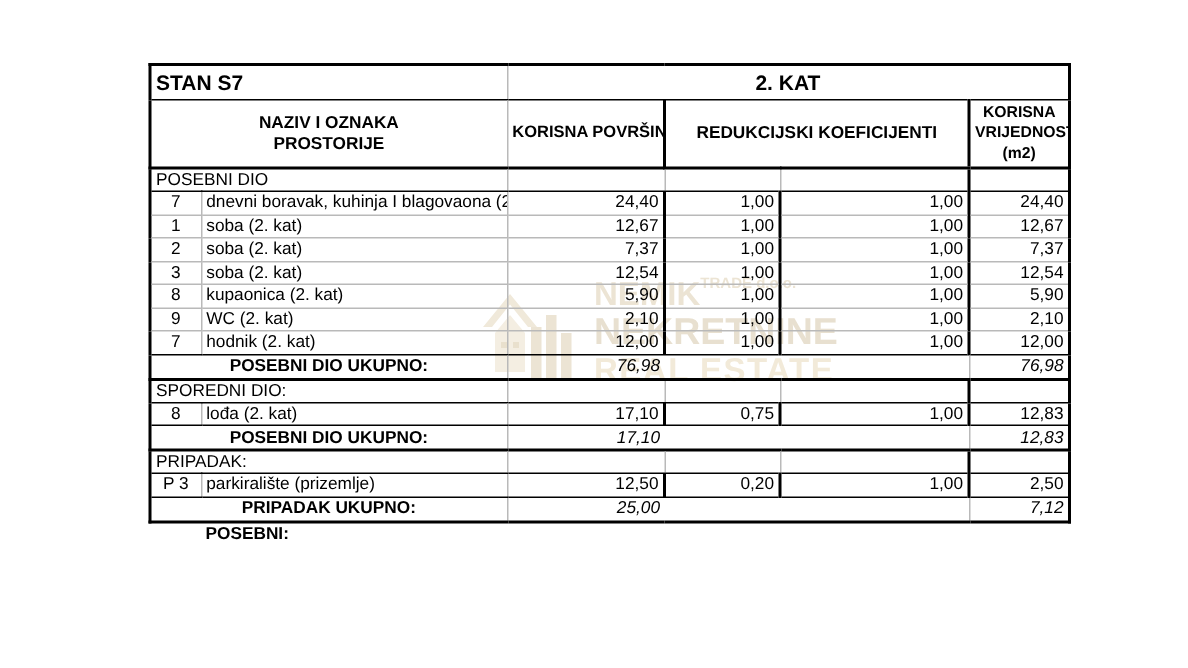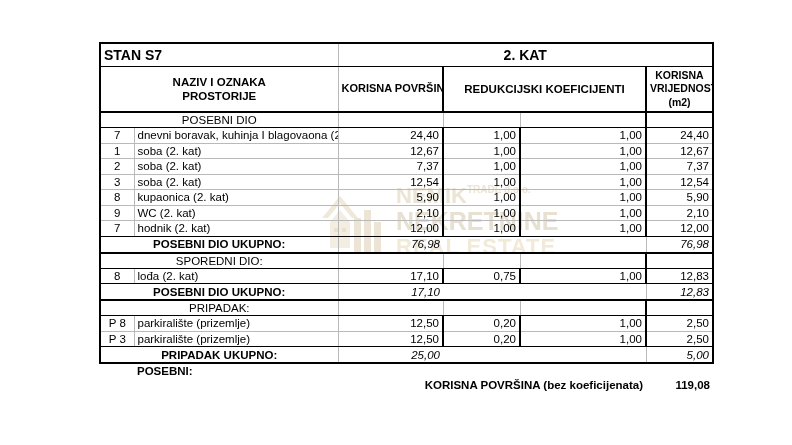--- a/index.html
+++ b/index.html
@@ -102,21 +102,21 @@
   .nobd { border: 0 !important; }
   .nol { border-left: 0 !important; }
   .nor { border-right: 0 !important; }
 
   .ctr { text-align: center; }
   .rgt { text-align: right; padding-right: 6px; }
   .it  { font-style: italic; }
 
   .title-row td { height: 22px; font-size: 14px; }
   .hdr td { height: 44px; font-size: 11.5px; font-weight: bold; line-height: 1.25; }
-  .sect td { height: 14px; font-size: 11.5px; text-align: center; }
+  .sect td { height: 14px; font-size: 11.5px; }
   .data td { height: 14.5px; font-size: 11.5px; }
   .sub  td { height: 15px; font-size: 11.5px; }
   .tot  td { font-size: 11.5px; }
 
   .title-stan { padding-left: 30px; font-size: 14px; font-weight: bold; }
   .title-kat  { font-size: 14px; font-weight: bold; text-align: center; }
   .sect-label { padding-left: 3px; font-size: 11.5px; }
   .room-name  { padding-left: 5px; }
   .sub-label  { text-align: center; padding-right: 18px; font-weight: bold; }
   .ukupno-label { padding-left: 70px; font-weight: bold; }
@@ -271,50 +271,37 @@
       </tr>
 
       <tr class="sect">
         <td class="bl bb-thin nor sect-label" colspan="2">PRIPADAK:</td>
         <td class="bb-thin"></td>
         <td class="bb-thin"></td>
         <td class="bb-thin"></td>
         <td class="bb-thin br bl"></td>
       </tr>
       <tr class="data">
-        <td class="bl ctr">P 8</td>
-        <td class="room-name">parkiralište (prizemlje)</td>
-        <td class="rgt br">12,50</td>
-        <td class="rgt br">0,20</td>
-        <td class="rgt br">1,00</td>
-        <td class="rgt br">2,50</td>
-      </tr>
-      <tr class="data">
         <td class="bl ctr bb-thin">P 3</td>
         <td class="room-name bb-thin">parkiralište (prizemlje)</td>
         <td class="rgt br bb-thin">12,50</td>
         <td class="rgt br bb-thin">0,20</td>
         <td class="rgt br bb-thin">1,00</td>
         <td class="rgt br bb-thin">2,50</td>
       </tr>
       <tr class="sub">
         <td class="bl bb sub-label nor" colspan="2">PRIPADAK UKUPNO:</td>
         <td class="bb rgt it nor">25,00</td>
         <td class="bb nor nol"></td>
         <td class="bb nol"></td>
-        <td class="bb br rgt it">5,00</td>
+        <td class="bb br rgt it">7,12</td>
       </tr>
 
       <tr class="tot">
         <td class="bl nobd nol" style="height:14px"></td>
         <td class="nobd ukupno-label" colspan="3">POSEBNI:</td>
         <td class="nobd"></td>
         <td class="nobd br nor"></td>
       </tr>
-      <tr class="tot">
-        <td class="bl nobd nol" style="height:14px"></td>
-        <td class="nobd ukupno-sub" colspan="4">KORISNA POVRŠINA (bez koeficijenata)</td>
-        <td class="nobd br ukupno-val">119,08</td>
-      </tr>
 
     </tbody>
   </table>
 </div>
 
 </body></html>

